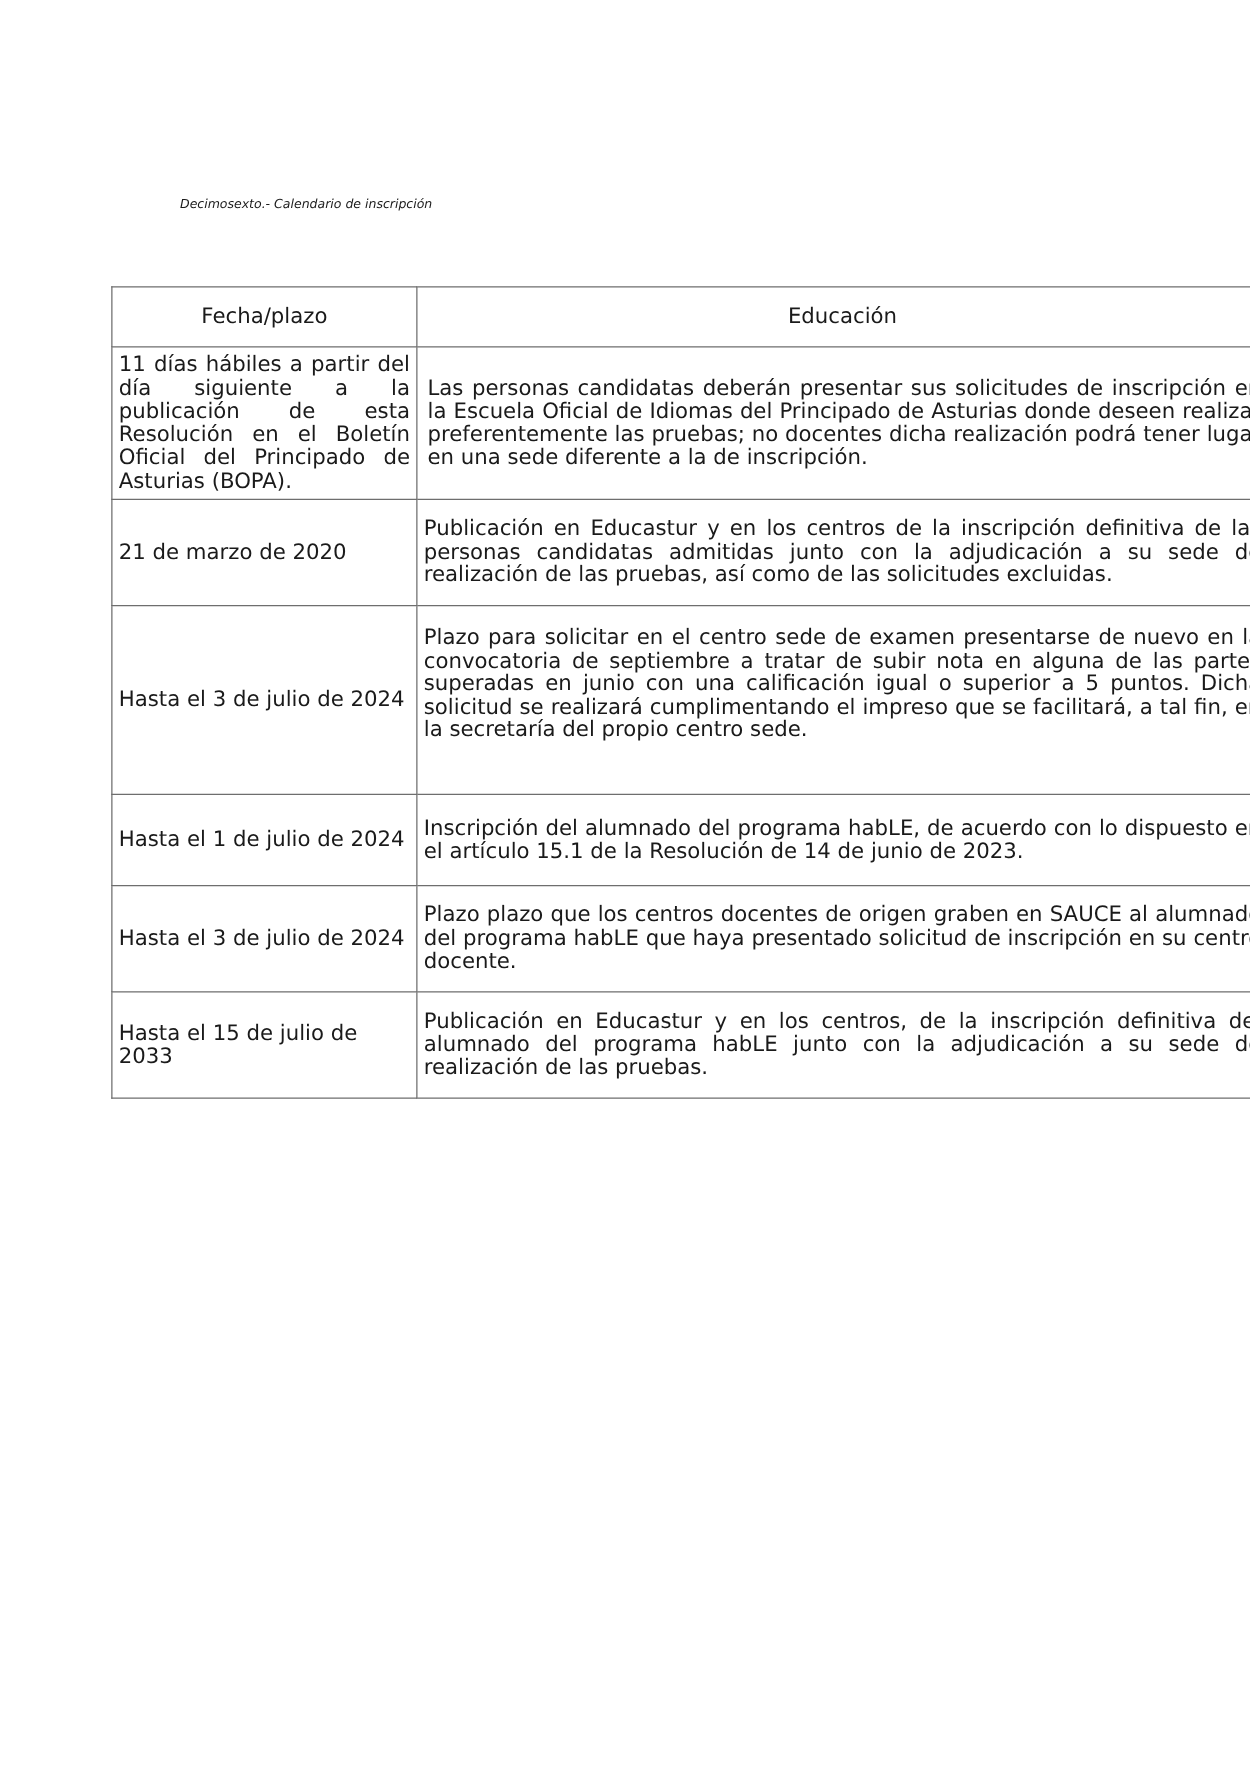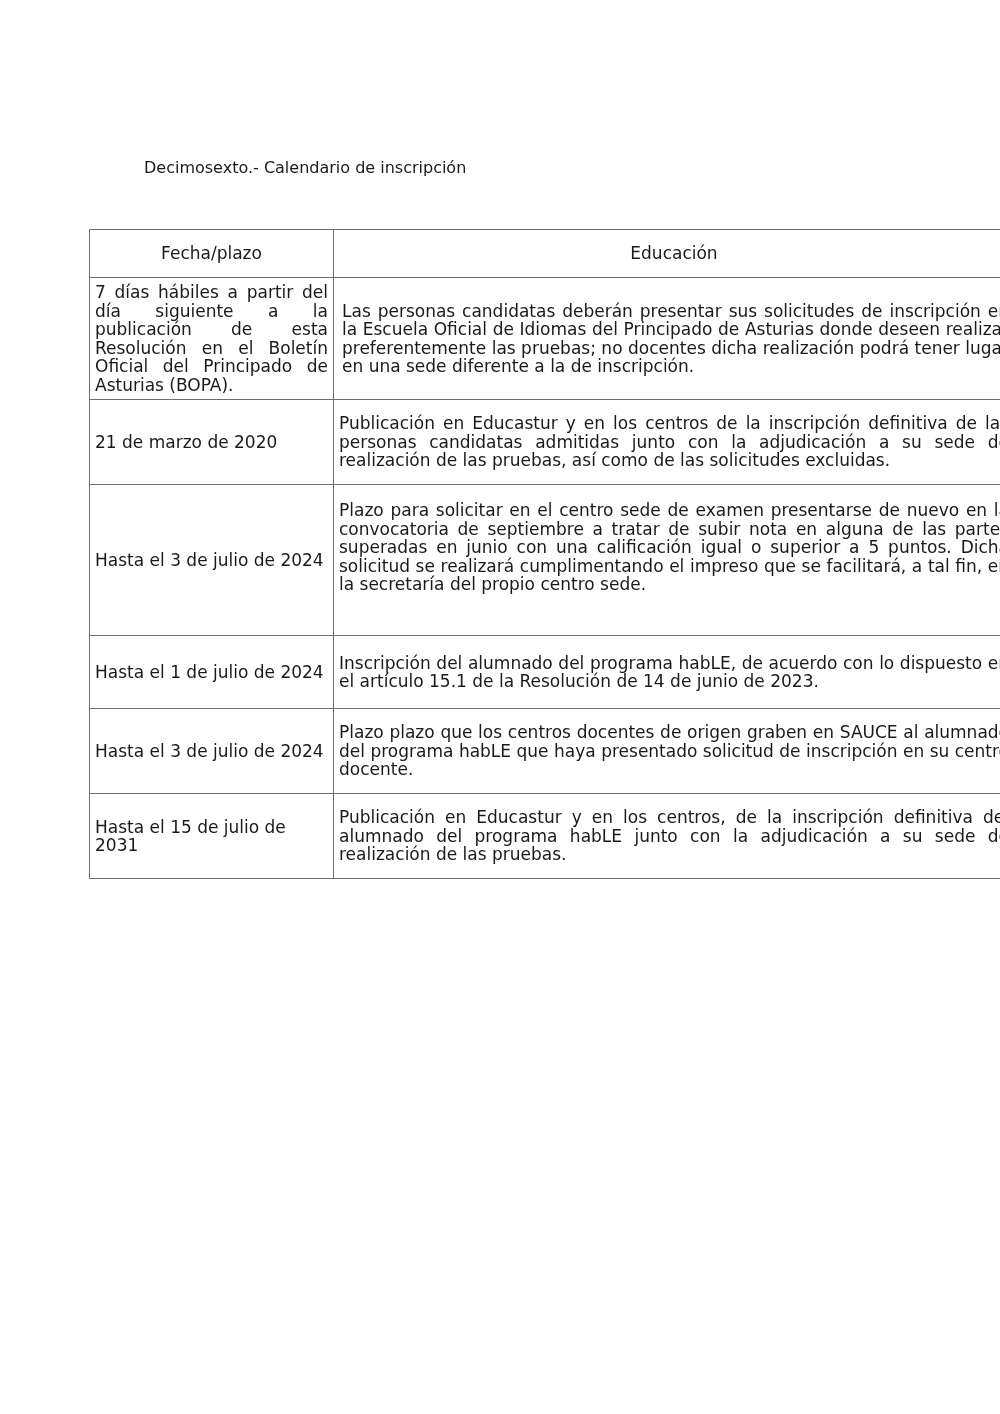--- a/index.html
+++ b/index.html
@@ -1,53 +1,53 @@
 <!DOCTYPE html>
 <html><head>
   <meta charset="utf-8">
   <style>
     html, body { margin: 0; padding: 0; background: #ffffff; }
     body { width: 1000px; height: 1414px; position: relative; font-family: "DejaVu Sans", sans-serif; color: #1a1a1a; }
-    .heading { position: absolute; left: 144px; top: 158px; font-size: 16px; }
+    .heading { position: absolute; left: 144px; top: 158px; font-size: 10px; font-style: italic; }
     table.cal { position: absolute; left: 89px; top: 229px; width: 926px; border-collapse: collapse; font-size: 17px; line-height: 18.5px; }
     table.cal td { border: 1px solid #6e6e6e; vertical-align: middle; padding: 0 5px; }
     td.c1 { width: 233px; }
     td.c2 { }
     .just { text-align: justify; }
     .hdr td { text-align: center; height: 47px; }
   </style>
 </head>
 <body>
 
 <div class="heading">Decimosexto.- Calendario de inscripción</div>
 
 <table class="cal">
   <tbody>
       <tr class="hdr">
     <td class="c1">Fecha/plazo</td>
     <td class="c2">Educación</td>
   </tr>
   <tr style="height:122px">
-    <td class="c1 just">7 días hábiles a partir del día siguiente a la publicación de esta Resolución en el Boletín Oficial del Principado de Asturias (BOPA).</td>
+    <td class="c1 just">11 días hábiles a partir del día siguiente a la publicación de esta Resolución en el Boletín Oficial del Principado de Asturias (BOPA).</td>
     <td class="c2 just" style="padding-left:8px">Las personas candidatas deberán presentar sus solicitudes de inscripción en la Escuela Oficial de Idiomas del Principado de Asturias donde deseen realizar preferentemente las pruebas; no docentes dicha realización podrá tener lugar en una sede diferente a la de inscripción.</td>
   </tr>
   <tr style="height:85px">
     <td class="c1">21 de marzo de 2020</td>
     <td class="c2 just">Publicación en Educastur y en los centros de la inscripción definitiva de las personas candidatas admitidas junto con la adjudicación a su sede de realización de las pruebas, así como de las solicitudes excluidas.</td>
   </tr>
   <tr style="height:151px">
     <td class="c1">Hasta el 3 de julio de 2024</td>
     <td class="c2 just" style="vertical-align:top;padding-top:16px">Plazo para solicitar en el centro sede de examen presentarse de nuevo en la convocatoria de septiembre a tratar de subir nota en alguna de las partes superadas en junio con una calificación igual o superior a 5 puntos. Dicha solicitud se realizará cumplimentando el impreso que se facilitará, a tal fin, en la secretaría del propio centro sede.</td>
   </tr>
   <tr style="height:73px">
     <td class="c1">Hasta el 1 de julio de 2024</td>
     <td class="c2 just">Inscripción del alumnado del programa habLE, de acuerdo con lo dispuesto en el artículo 15.1 de la Resolución de 14 de junio de 2023.</td>
   </tr>
   <tr style="height:85px">
     <td class="c1">Hasta el 3 de julio de 2024</td>
     <td class="c2 just">Plazo plazo que los centros docentes de origen graben en SAUCE al alumnado del programa habLE que haya presentado solicitud de inscripción en su centro docente.</td>
   </tr>
   <tr style="height:85px">
-    <td class="c1">Hasta el 15 de julio de 2031</td>
+    <td class="c1">Hasta el 15 de julio de 2033</td>
     <td class="c2 just">Publicación en Educastur y en los centros, de la inscripción definitiva del alumnado del programa habLE junto con la adjudicación a su sede de realización de las pruebas.</td>
   </tr>
 </tbody>
   </table>
 
 </body></html>

